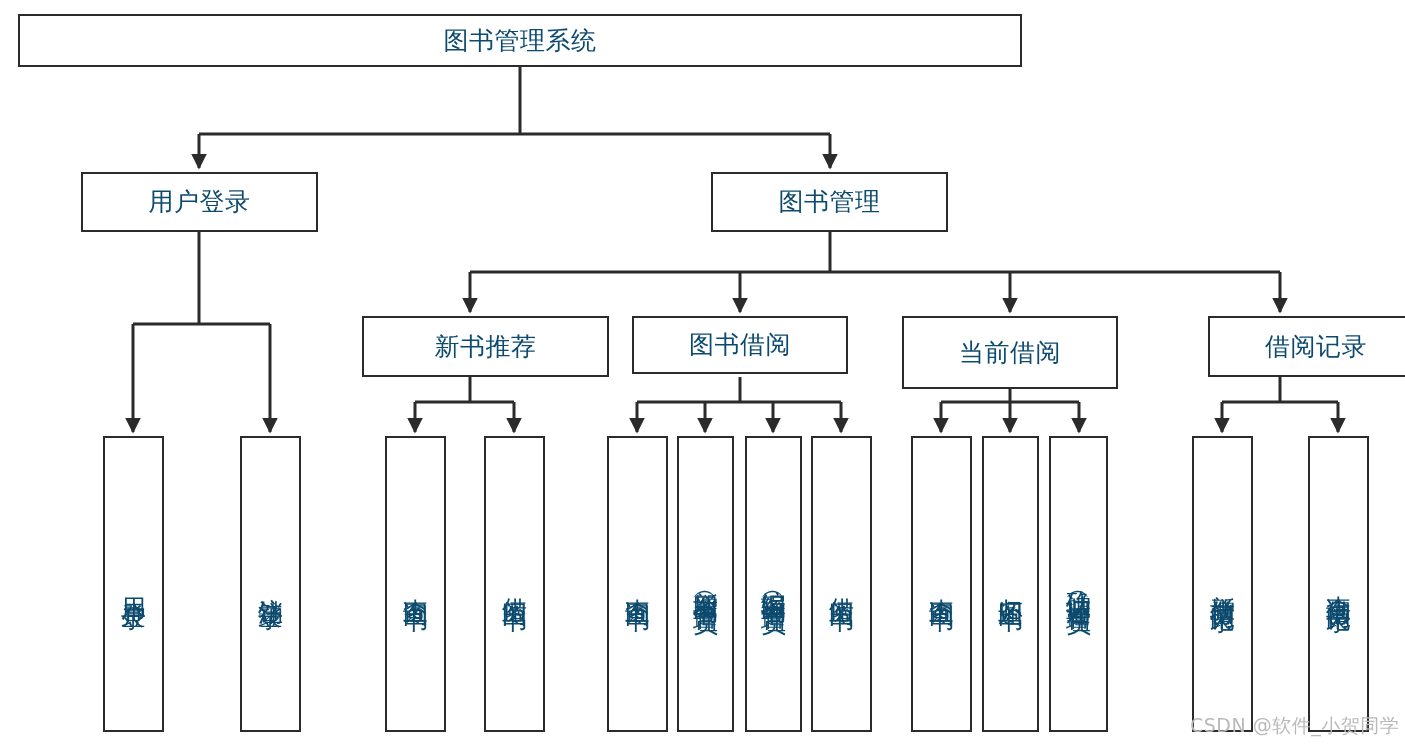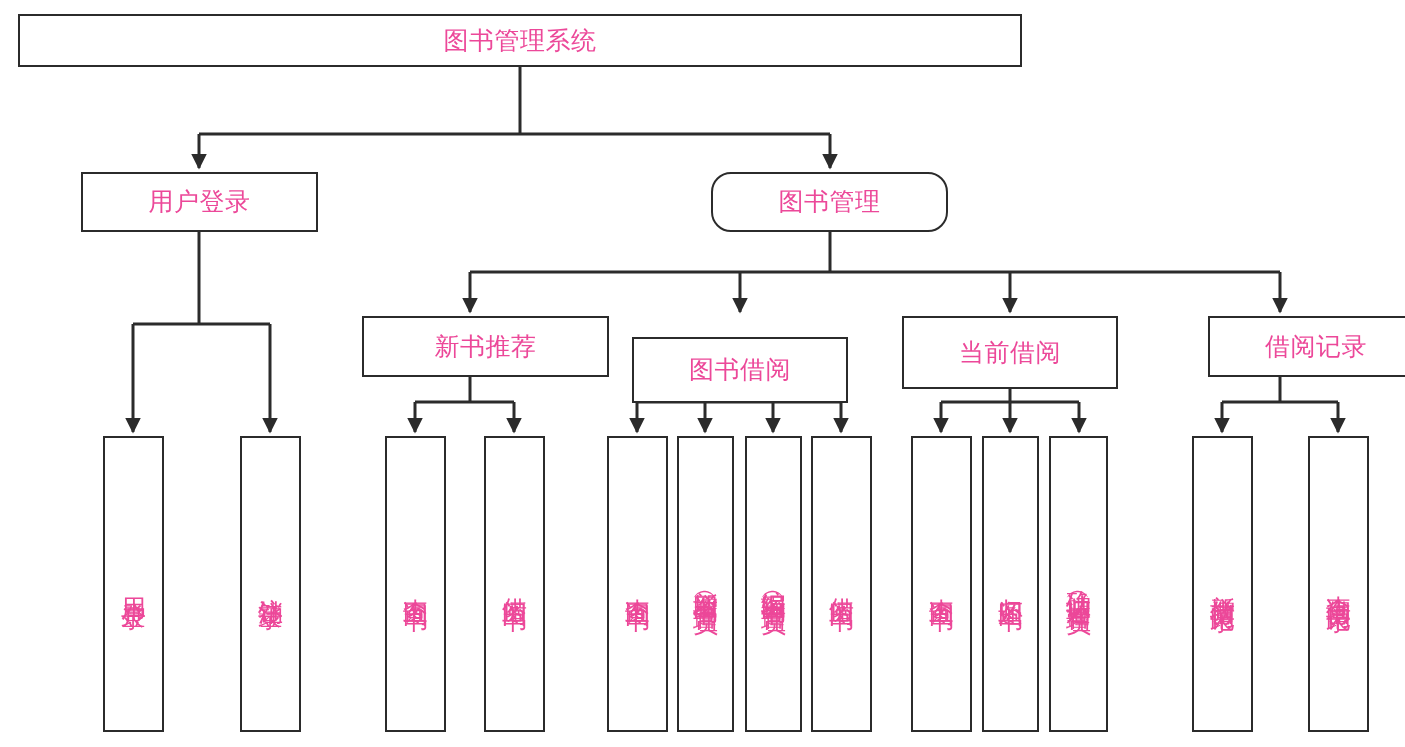--- a/index.html
+++ b/index.html
@@ -30,21 +30,21 @@
     position: absolute;
     box-sizing: border-box;
     background: #ffffff;
     border: 2px solid #2b2b2b;
     display: flex;
     align-items: center;
     justify-content: center;
     overflow: hidden;
   }
   .node .label {
-    color: #ec4899;
+    color: #0c4a6e;
     text-align: center;
     line-height: 1.18;
     white-space: nowrap;
     letter-spacing: 0.5px;
   }
   .node.horiz .label {
     font-size: 25px;
   }
   .node.root .label {
     font-size: 25px;
@@ -121,28 +121,28 @@
     </g>
   </svg>
 
   <div class="node root horiz" style="left:18px; top:14px; width:1004px; height:53px;">
     <span class="label">图书管理系统</span>
   </div>
 
   <div class="node horiz" style="left:81px; top:172px; width:237px; height:60px;">
     <span class="label">用户登录</span>
   </div>
-  <div class="node horiz" style="left:711px; top:172px; width:237px; height:60px;border-radius:20px;">
+  <div class="node horiz" style="left:711px; top:172px; width:237px; height:60px;">
     <span class="label">图书管理</span>
   </div>
 
   <div class="node horiz" style="left:362px; top:316px; width:247px; height:61px;">
     <span class="label">新书推荐</span>
   </div>
-  <div class="node horiz" style="left:632px; top:316px; width:216px; height:66px;margin-top:21px;">
+  <div class="node horiz" style="left:632px; top:316px; width:216px; height:58px;">
     <span class="label">图书借阅</span>
   </div>
   <div class="node horiz" style="left:902px; top:316px; width:216px; height:73px;">
     <span class="label">当前借阅</span>
   </div>
   <div class="node horiz" style="left:1172px; top:316px; width:216px; height:61px;margin-left:36px;">
     <span class="label">借阅记录</span>
   </div>
 
   <div class="node vert" style="left:103px; top:436px; width:61px; height:296px;">
@@ -182,14 +182,15 @@
     <span class="label">确认归还（管理员）</span>
   </div>
 
   <div class="node vert" style="left:1192px; top:436px; width:61px; height:296px;">
     <span class="label">新增借阅记录</span>
   </div>
   <div class="node vert" style="left:1308px; top:436px; width:61px; height:296px;">
     <span class="label">查询借阅记录</span>
   </div>
 
+  <div class="watermark" style="left:1190px; top:713px;">CSDN @软件_小贺同学</div>
 
 </div>
 
 </body></html>

